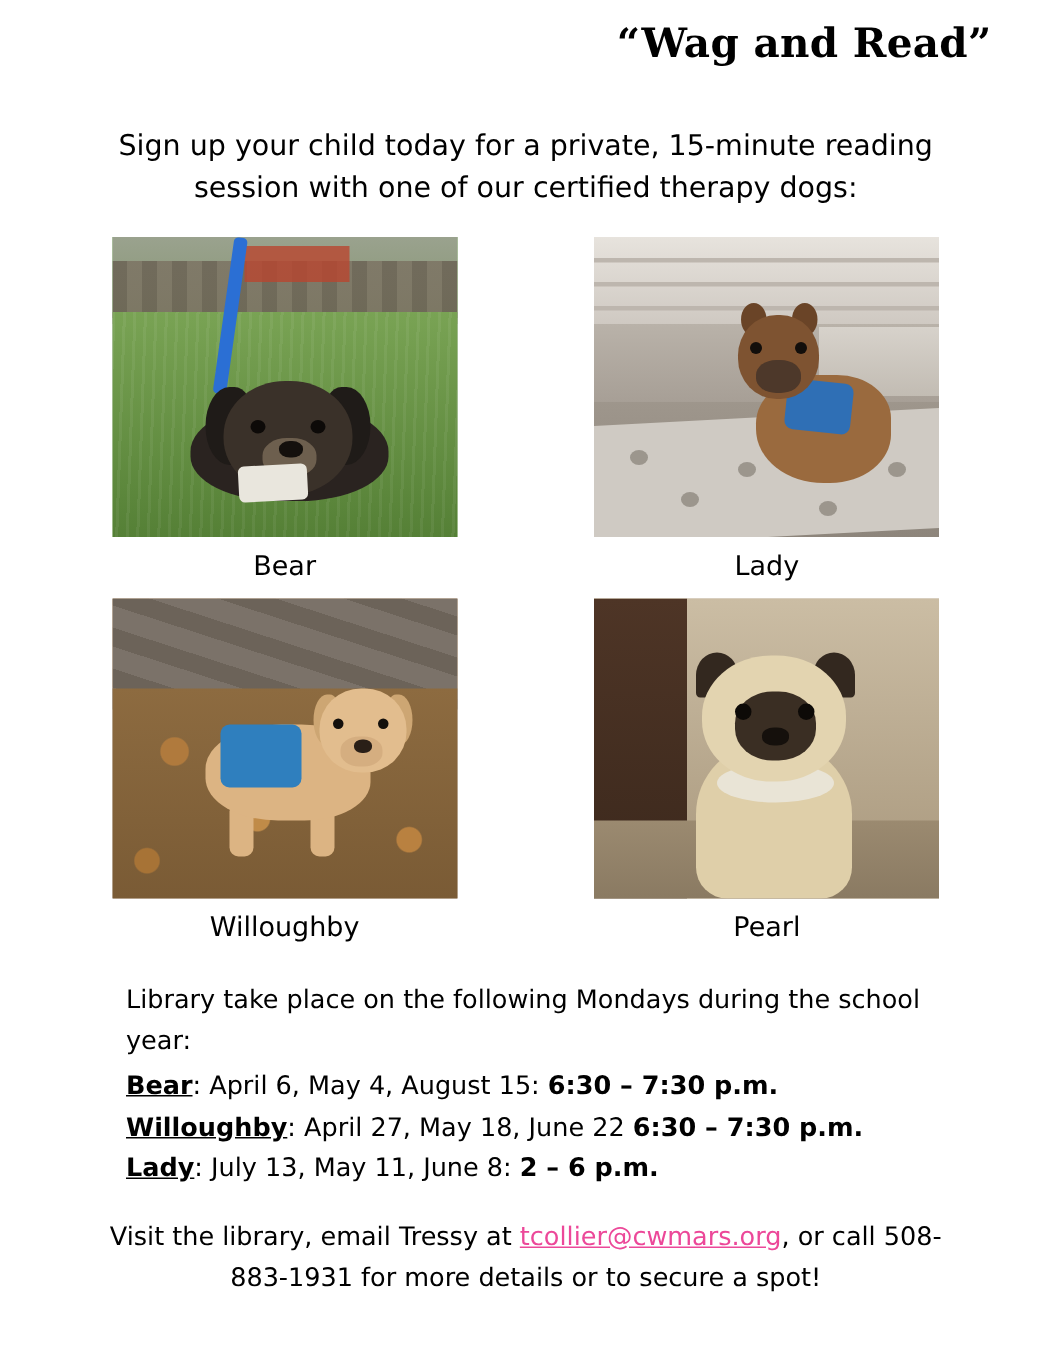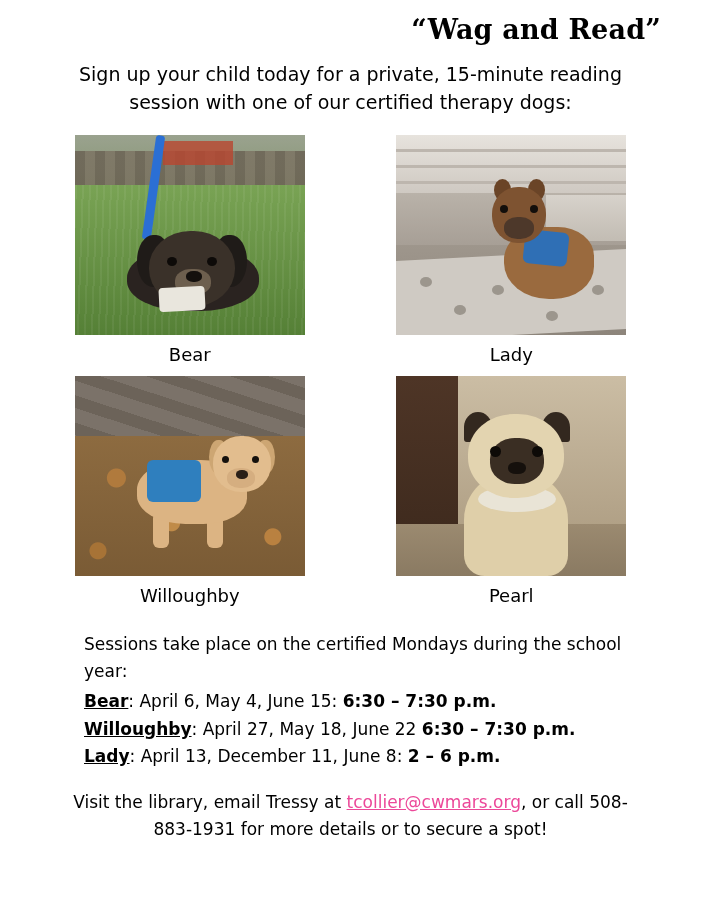--- a/index.html
+++ b/index.html
@@ -35,21 +35,21 @@
     text-align: right;
   }
   .title-3 {
     font-family: "DejaVu Serif", serif;
     font-weight: bold;
     font-size: 17px;
     margin-top: 6px;
   }
 
   .intro {
-    margin: 13px auto 0 auto;
+    margin: 36px auto 0 auto;
     width: 545px;
     text-align: center;
     font-size: 19px;
     line-height: 1.5;
     font-family: "DejaVu Sans", sans-serif;
   }
 
   
   .grid {
     margin-top: 18px;
@@ -375,35 +375,35 @@
         <div class="eye-l"></div>
         <div class="eye-r"></div>
         <div class="nose"></div>
       </div>
       <div class="caption">Pearl</div>
     </div>
 
   </div>
 
   <div class="details">
-    <div class="lead">Sessions take place on the certified Mondays during the school year:</div>
+    <div class="lead">Library take place on the following Mondays during the school year:</div>
 
     <div class="row">
-      <span class="name">Bear</span><span>: </span><span>April 6, May 4, June 15:</span>
+      <span class="name">Bear</span><span>: </span><span>April 6, May 4, August 15:</span>
       <span class="times">6:30 – 7:30 p.m.</span>
     </div>
 
     <div class="row">
       <span class="name">Willoughby</span><span>: </span><span>April 27, May 18, June 22</span>
       <span class="times">6:30 – 7:30 p.m.</span>
     </div>
 
 
     <div class="row">
-      <span class="name">Lady</span><span>: </span><span>April 13, December 11, June 8:</span>
+      <span class="name">Lady</span><span>: </span><span>July 13, May 11, June 8:</span>
       <span class="times">2 – 6 p.m.</span>
     </div>
   </div>
 
   <div class="footer">
     <span>Visit the library, email Tressy at </span><a href="#">tcollier@cwmars.org</a><span>, or call 508-883-1931 for more details or to secure a spot!</span>
   </div>
 
 </div>
 

